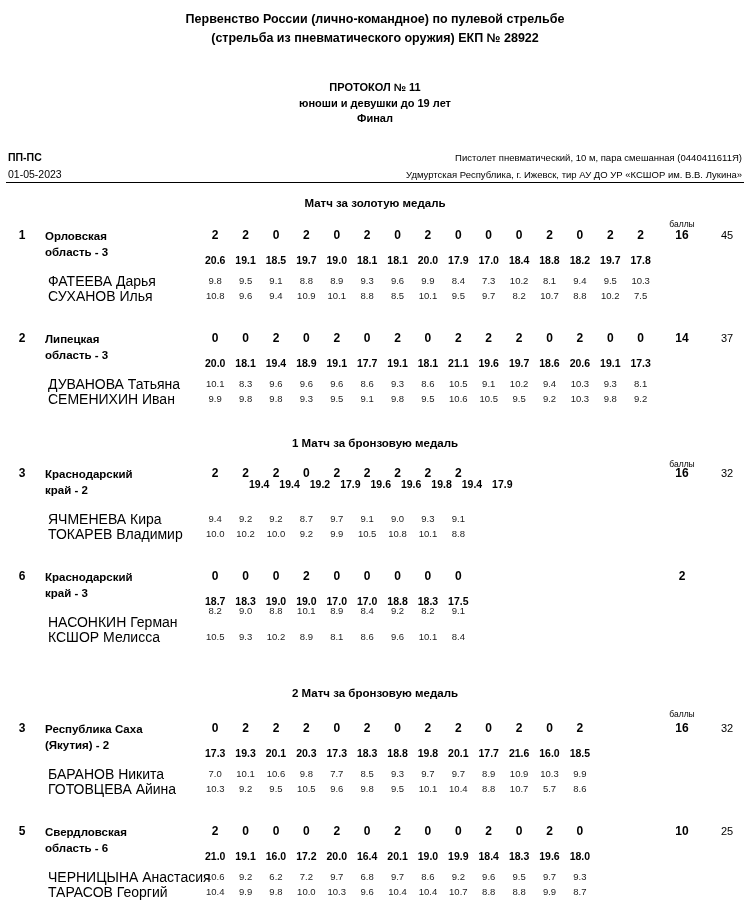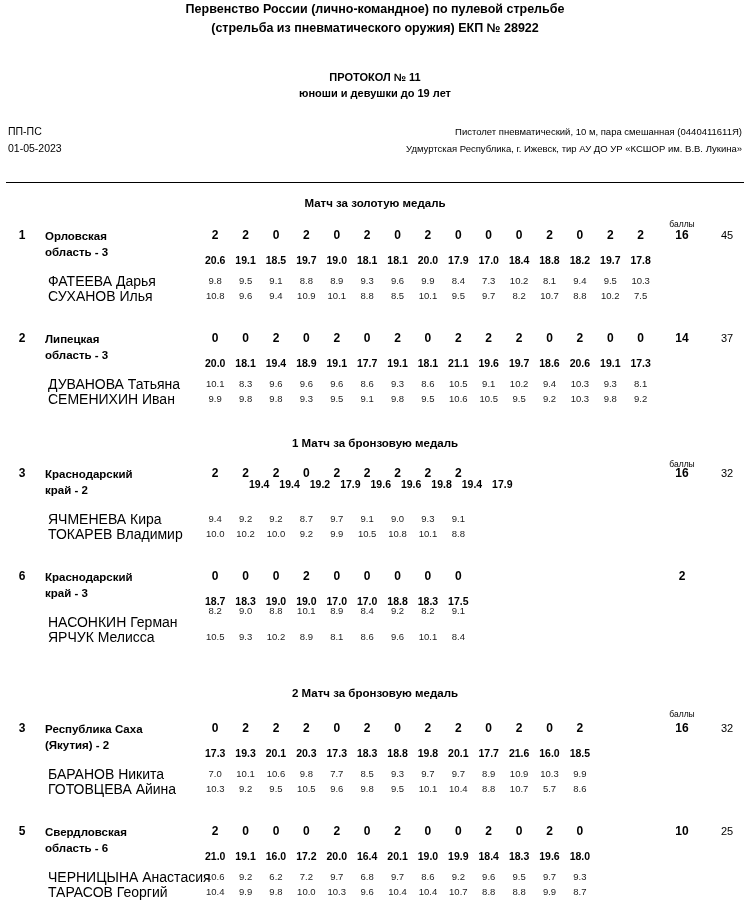--- a/index.html
+++ b/index.html
@@ -23,20 +23,21 @@
     width: 750px;
     height: 922px;
   }
 
   
   .doc-title {
     text-align: center;
     font-weight: bold;
     font-size: 12.5px;
     line-height: 19px;
+    padding-top: 10px;
   }
   .doc-title div { white-space: nowrap; }
 
   .protocol-block {
     text-align: center;
     font-weight: bold;
     font-size: 11px;
     line-height: 15.5px;
     margin-top: 32px;
   }
@@ -47,21 +48,21 @@
     margin-top: 22px;
     height: 34px;
   }
   .meta-left {
     position: absolute;
     left: 8px;
     top: 0;
     font-size: 10.5px;
     line-height: 17px;
   }
-  .meta-left .code { font-weight: normal; }
+  .meta-left .code { font-weight: bold; }
   .meta-left .date { font-weight: normal; }
   .meta-right {
     position: absolute;
     right: 8px;
     top: 0;
     text-align: right;
     font-size: 9.5px;
     line-height: 17px;
     white-space: nowrap;
   }
@@ -171,20 +172,21 @@
 <div class="page">
 
   <div class="doc-title">
     <div>Первенство России (лично-командное) по пулевой стрельбе</div>
     <div>(стрельба из пневматического оружия) ЕКП № 28922</div>
   </div>
 
   <div class="protocol-block">
     <div>ПРОТОКОЛ № 11</div>
     <div>юноши и девушки до 19 лет</div>
+    <div>Финал</div>
   </div>
 
   <div class="meta">
     <div class="meta-left">
       <div class="code">ПП-ПС</div>
       <div class="date">01-05-2023</div>
     </div>
     <div class="meta-right">
       <div>Пистолет пневматический, 10 м, пара смешанная (0440411611Я)</div>
       <div>Удмуртская Республика, г. Ижевск, тир АУ ДО УР «КСШОР им. В.В. Лукина»</div>
@@ -250,21 +252,21 @@
           <div class="rank" style="top: 0px;">6</div>
           <div class="team-name" style="top: 0px;">
             <div>Краснодарский</div>
             <div>край - 3</div>
           </div>
           <div class="series pts" style="top: 0px;"><span class="cell">0</span><span class="cell">0</span><span class="cell">0</span><span class="cell">2</span><span class="cell">0</span><span class="cell">0</span><span class="cell">0</span><span class="cell">0</span><span class="cell">0</span></div>
           <div class="series sum" style="top: 26px;"><span class="cell">18.7</span><span class="cell">18.3</span><span class="cell">19.0</span><span class="cell">19.0</span><span class="cell">17.0</span><span class="cell">17.0</span><span class="cell">18.8</span><span class="cell">18.3</span><span class="cell">17.5</span></div>
           <div class="total" style="top: 0px;">2</div>
           <div class="athlete-name" style="top: 46px;">НАСОНКИН Герман</div>
           <div class="series shots" style="top: 36px;"><span class="cell">8.2</span><span class="cell">9.0</span><span class="cell">8.8</span><span class="cell">10.1</span><span class="cell">8.9</span><span class="cell">8.4</span><span class="cell">9.2</span><span class="cell">8.2</span><span class="cell">9.1</span></div>
-          <div class="athlete-name" style="top: 61px;">ЯРЧУК Мелисса</div>
+          <div class="athlete-name" style="top: 61px;">КСШОР Мелисса</div>
           <div class="series shots" style="top: 62px;"><span class="cell">10.5</span><span class="cell">9.3</span><span class="cell">10.2</span><span class="cell">8.9</span><span class="cell">8.1</span><span class="cell">8.6</span><span class="cell">9.6</span><span class="cell">10.1</span><span class="cell">8.4</span></div>
         </div>
       </div>
       <div class="match" style="position: absolute; left: 0px; right: 0px; top: 687px;">
         <div class="match-title">2 Матч за бронзовую медаль</div>
         <div class="points-header" style="top: 22px;">баллы</div>
         <div class="team" style="position: absolute; left: 0px; right: 0px; top: 34px;">
           <div class="rank" style="top: 0px;">3</div>
           <div class="team-name" style="top: 0px;">
             <div>Республика Саха</div>

